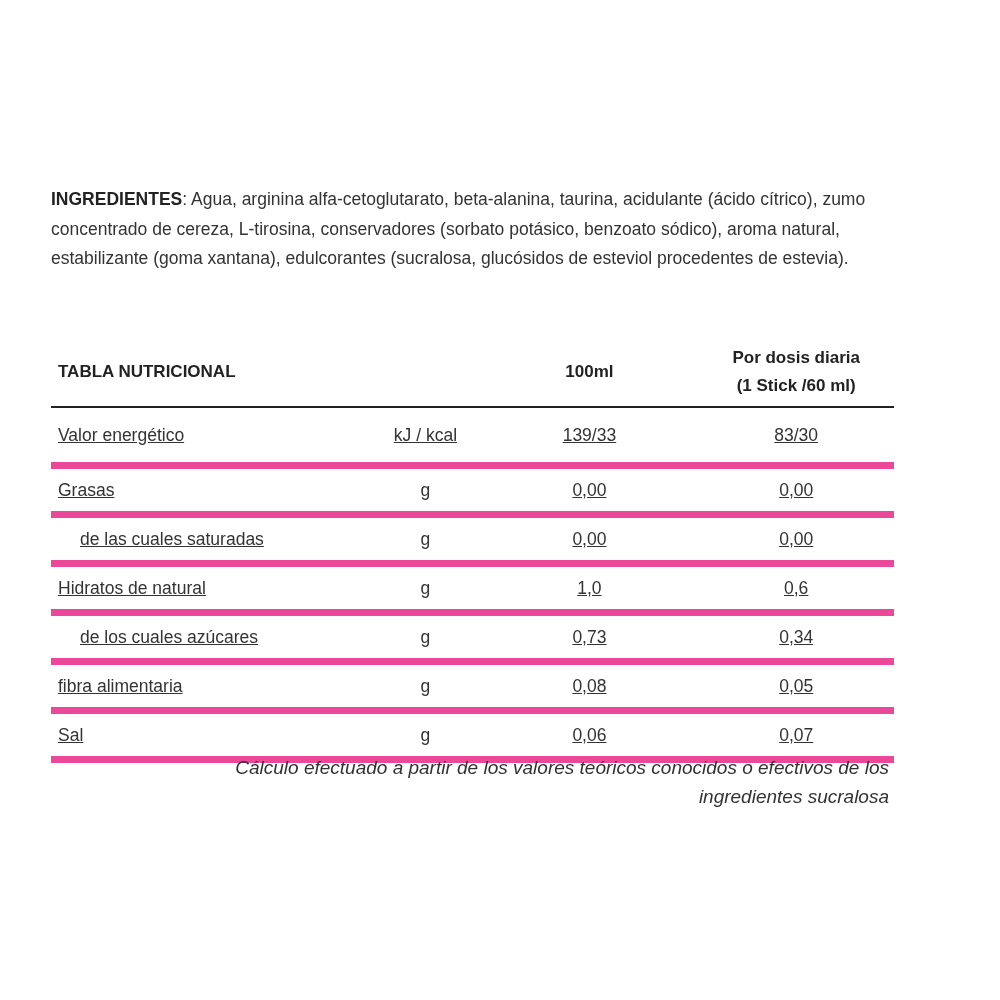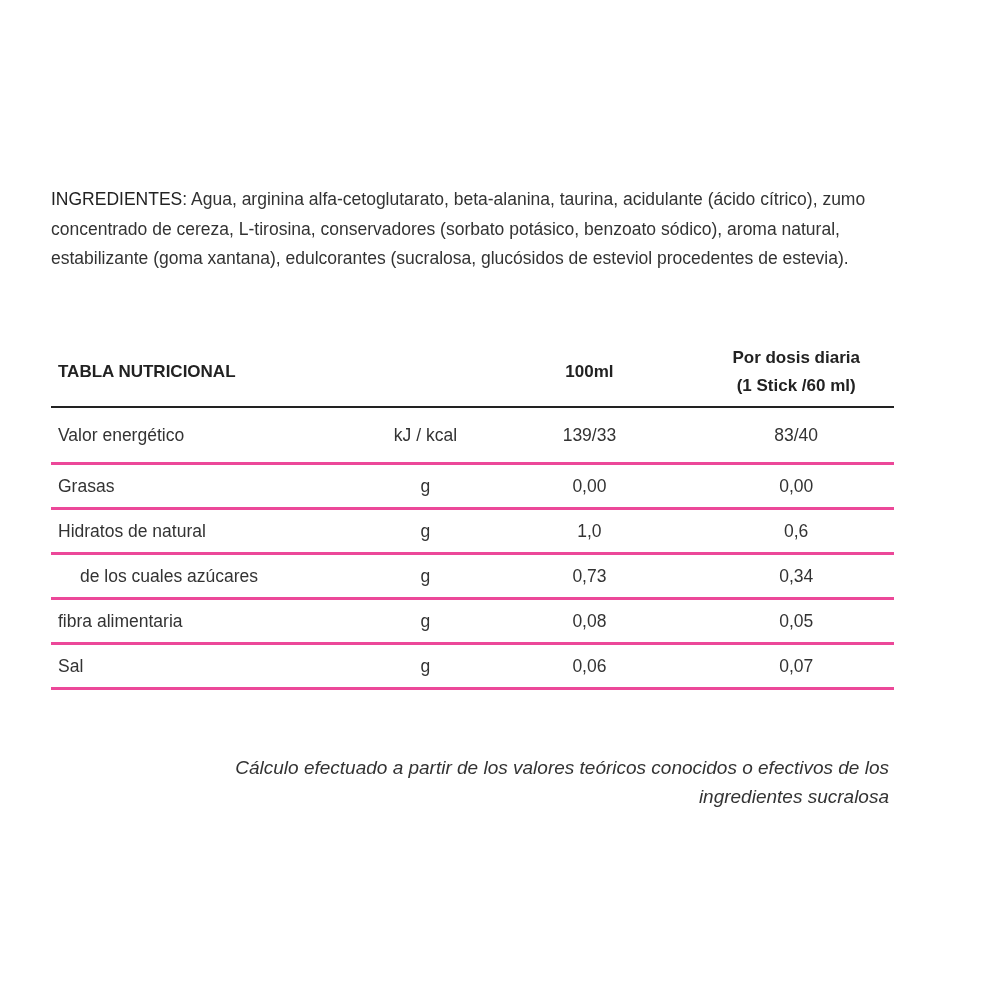--- a/index.html
+++ b/index.html
@@ -21,21 +21,21 @@
       top: 185px;
       width: 842px;
     }
     .ingredients {
       font-size: 17.5px;
       line-height: 29.5px;
       color: #333333;
       margin: 0;
     }
     .ingredients .label {
-      font-weight: normal;
+      font-weight: bold;
       color: #222222;
     }
     .nutri-table {
       position: absolute;
       left: 51px;
       top: 338px;
       width: 843px;
       border-collapse: collapse;
       font-size: 17.5px;
     }
@@ -49,23 +49,24 @@
       vertical-align: middle;
       line-height: 28px;
     }
     .nutri-table th.col-name {
       text-align: left;
       padding-left: 7px;
     }
     .nutri-table td {
       height: 42px;
       padding: 0;
-      border-bottom: 3px solid #ec4899;
+      border-bottom: 7px solid #ec4899;
       vertical-align: middle;
       color: #333333;
+      text-decoration: underline;
     }
     .nutri-table tr.first td {
       height: 54px;
     }
     .nutri-table td.col-name {
       text-align: left;
       padding-left: 7px;
     }
     .nutri-table td.col-name.sub {
       padding-left: 29px;
@@ -111,24 +112,30 @@
         <div>Por dosis diaria</div>
         <div>(1 Stick /60 ml)</div>
       </th>
     </tr>
   </thead>
   <tbody>
     <tr class="first">
       <td class="col-name">Valor energético</td>
       <td class="col-unit">kJ / kcal</td>
       <td class="col-100">139/33</td>
-      <td class="col-dose">83/40</td>
+      <td class="col-dose">83/30</td>
     </tr>
     <tr>
       <td class="col-name">Grasas</td>
+      <td class="col-unit">g</td>
+      <td class="col-100">0,00</td>
+      <td class="col-dose">0,00</td>
+    </tr>
+    <tr>
+      <td class="col-name sub">de las cuales saturadas</td>
       <td class="col-unit">g</td>
       <td class="col-100">0,00</td>
       <td class="col-dose">0,00</td>
     </tr>
     <tr>
       <td class="col-name">Hidratos de natural</td>
       <td class="col-unit">g</td>
       <td class="col-100">1,0</td>
       <td class="col-dose">0,6</td>
     </tr>

